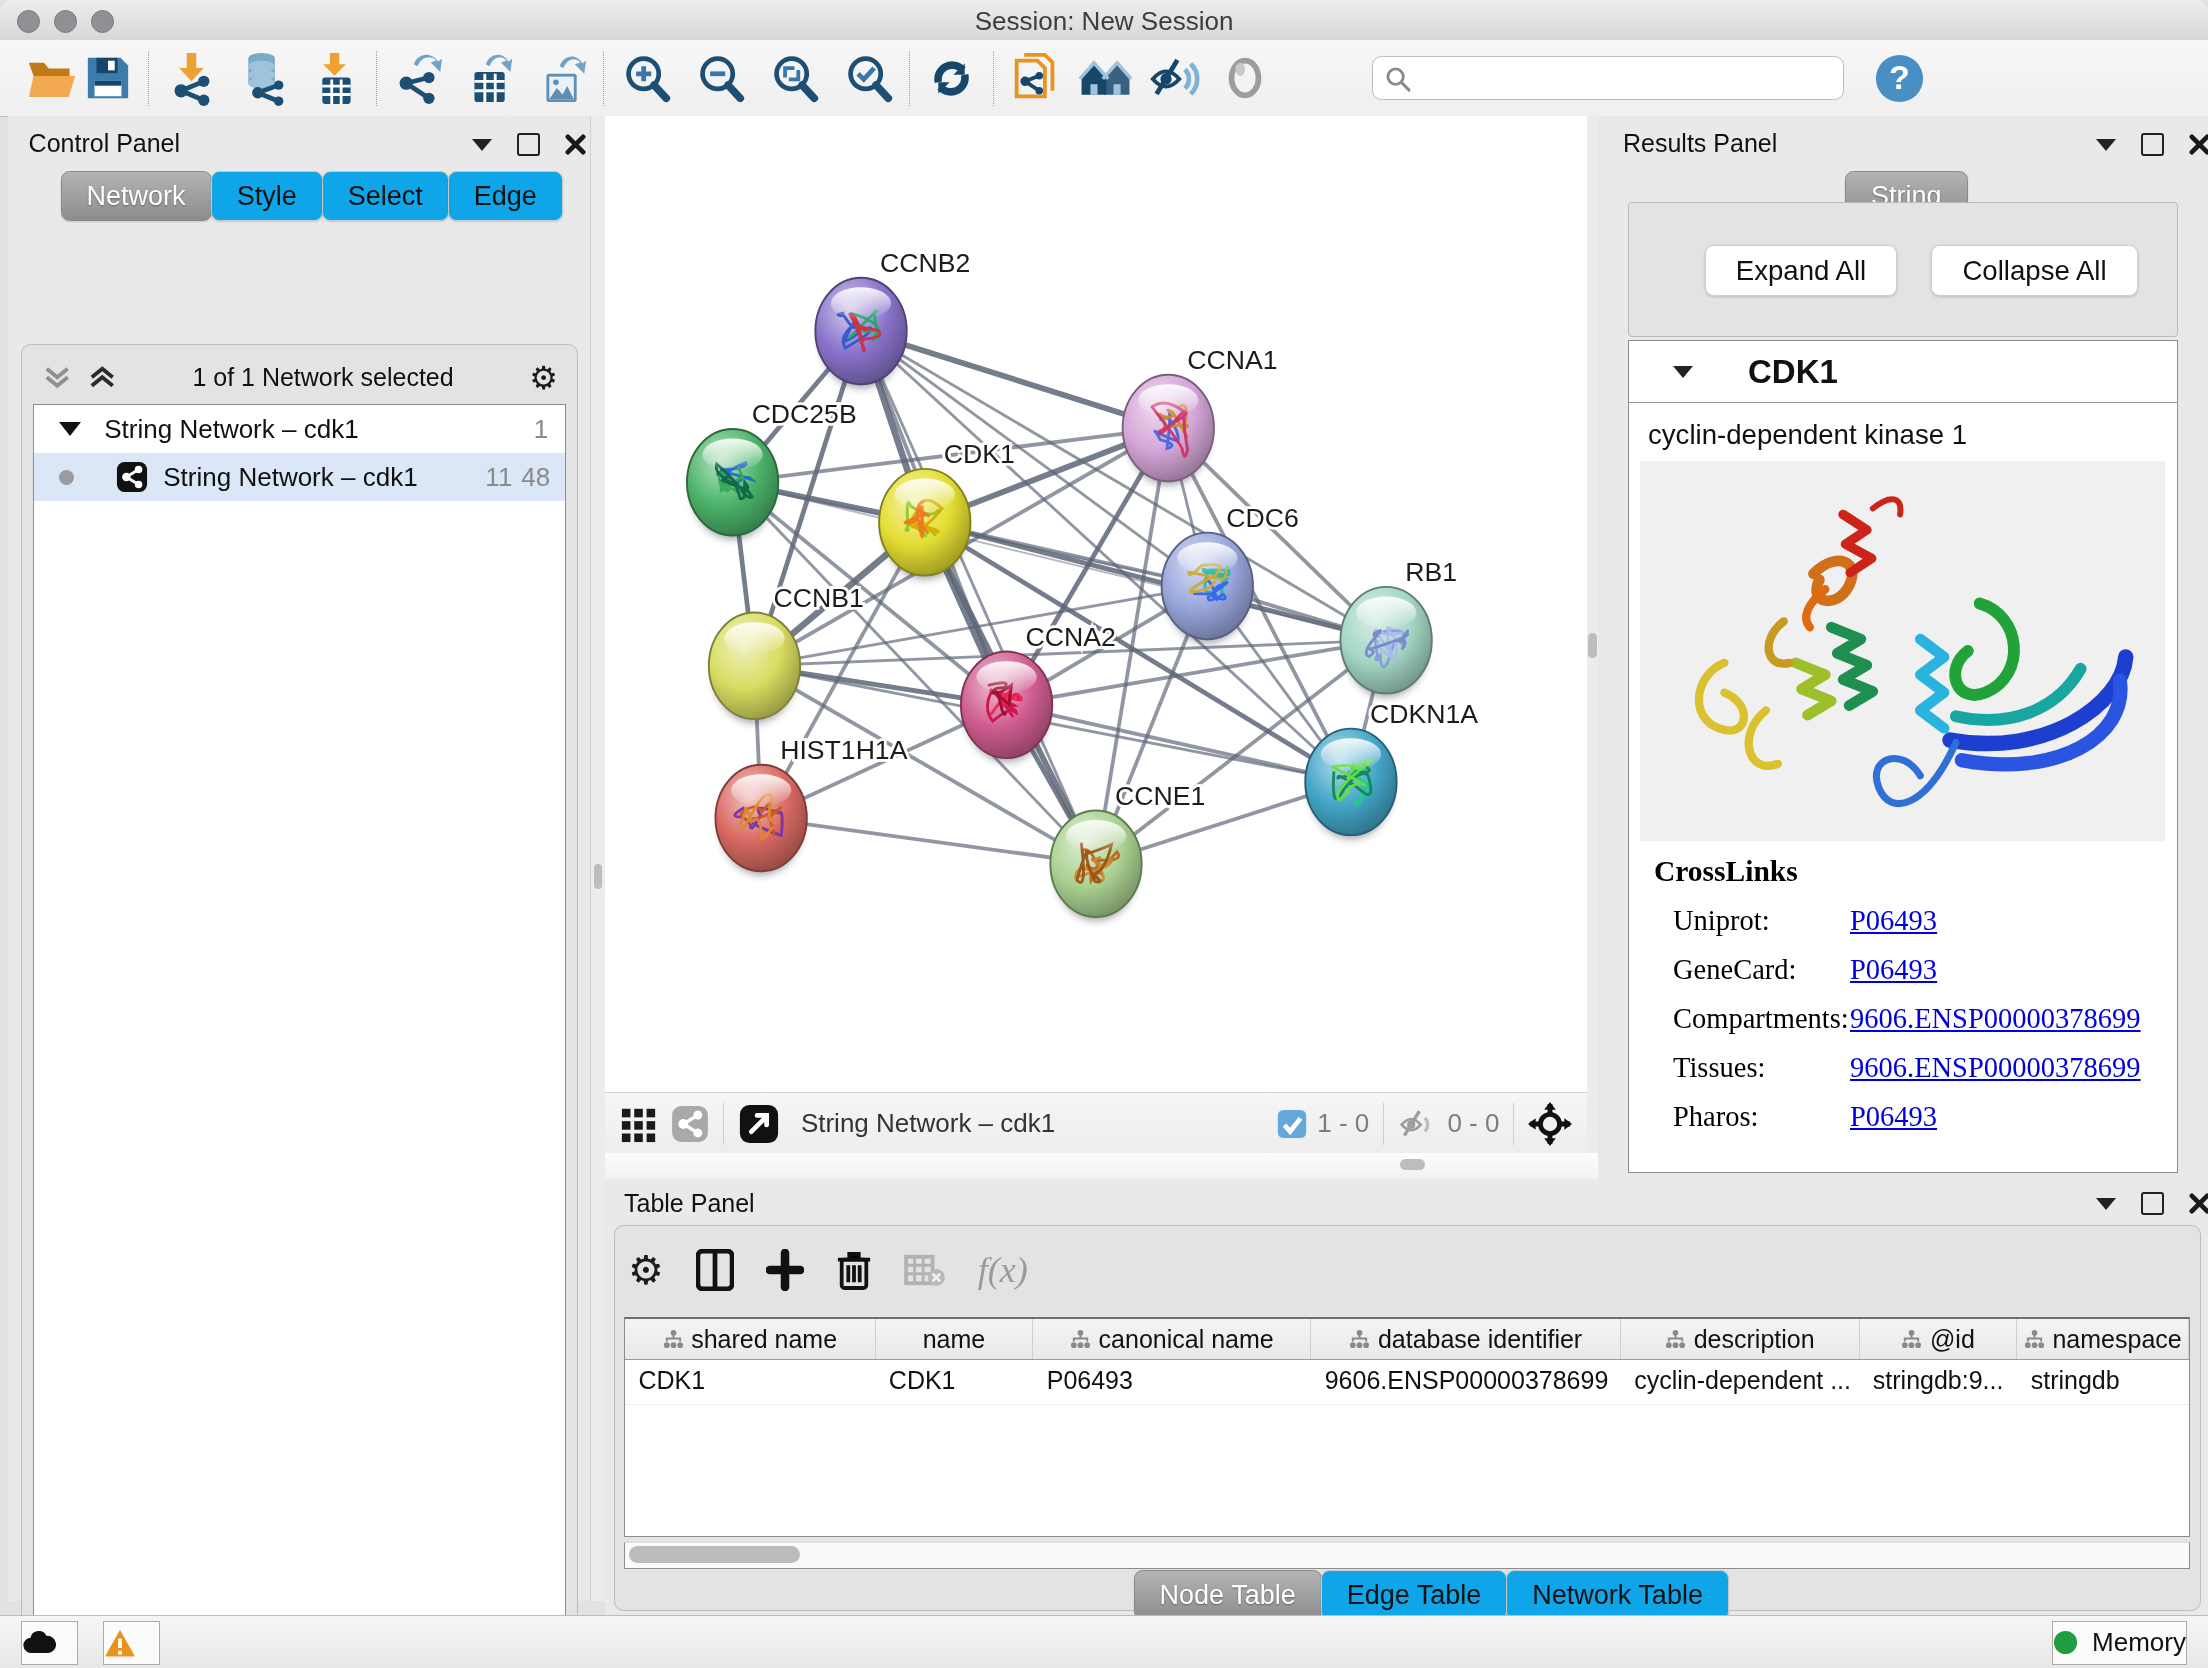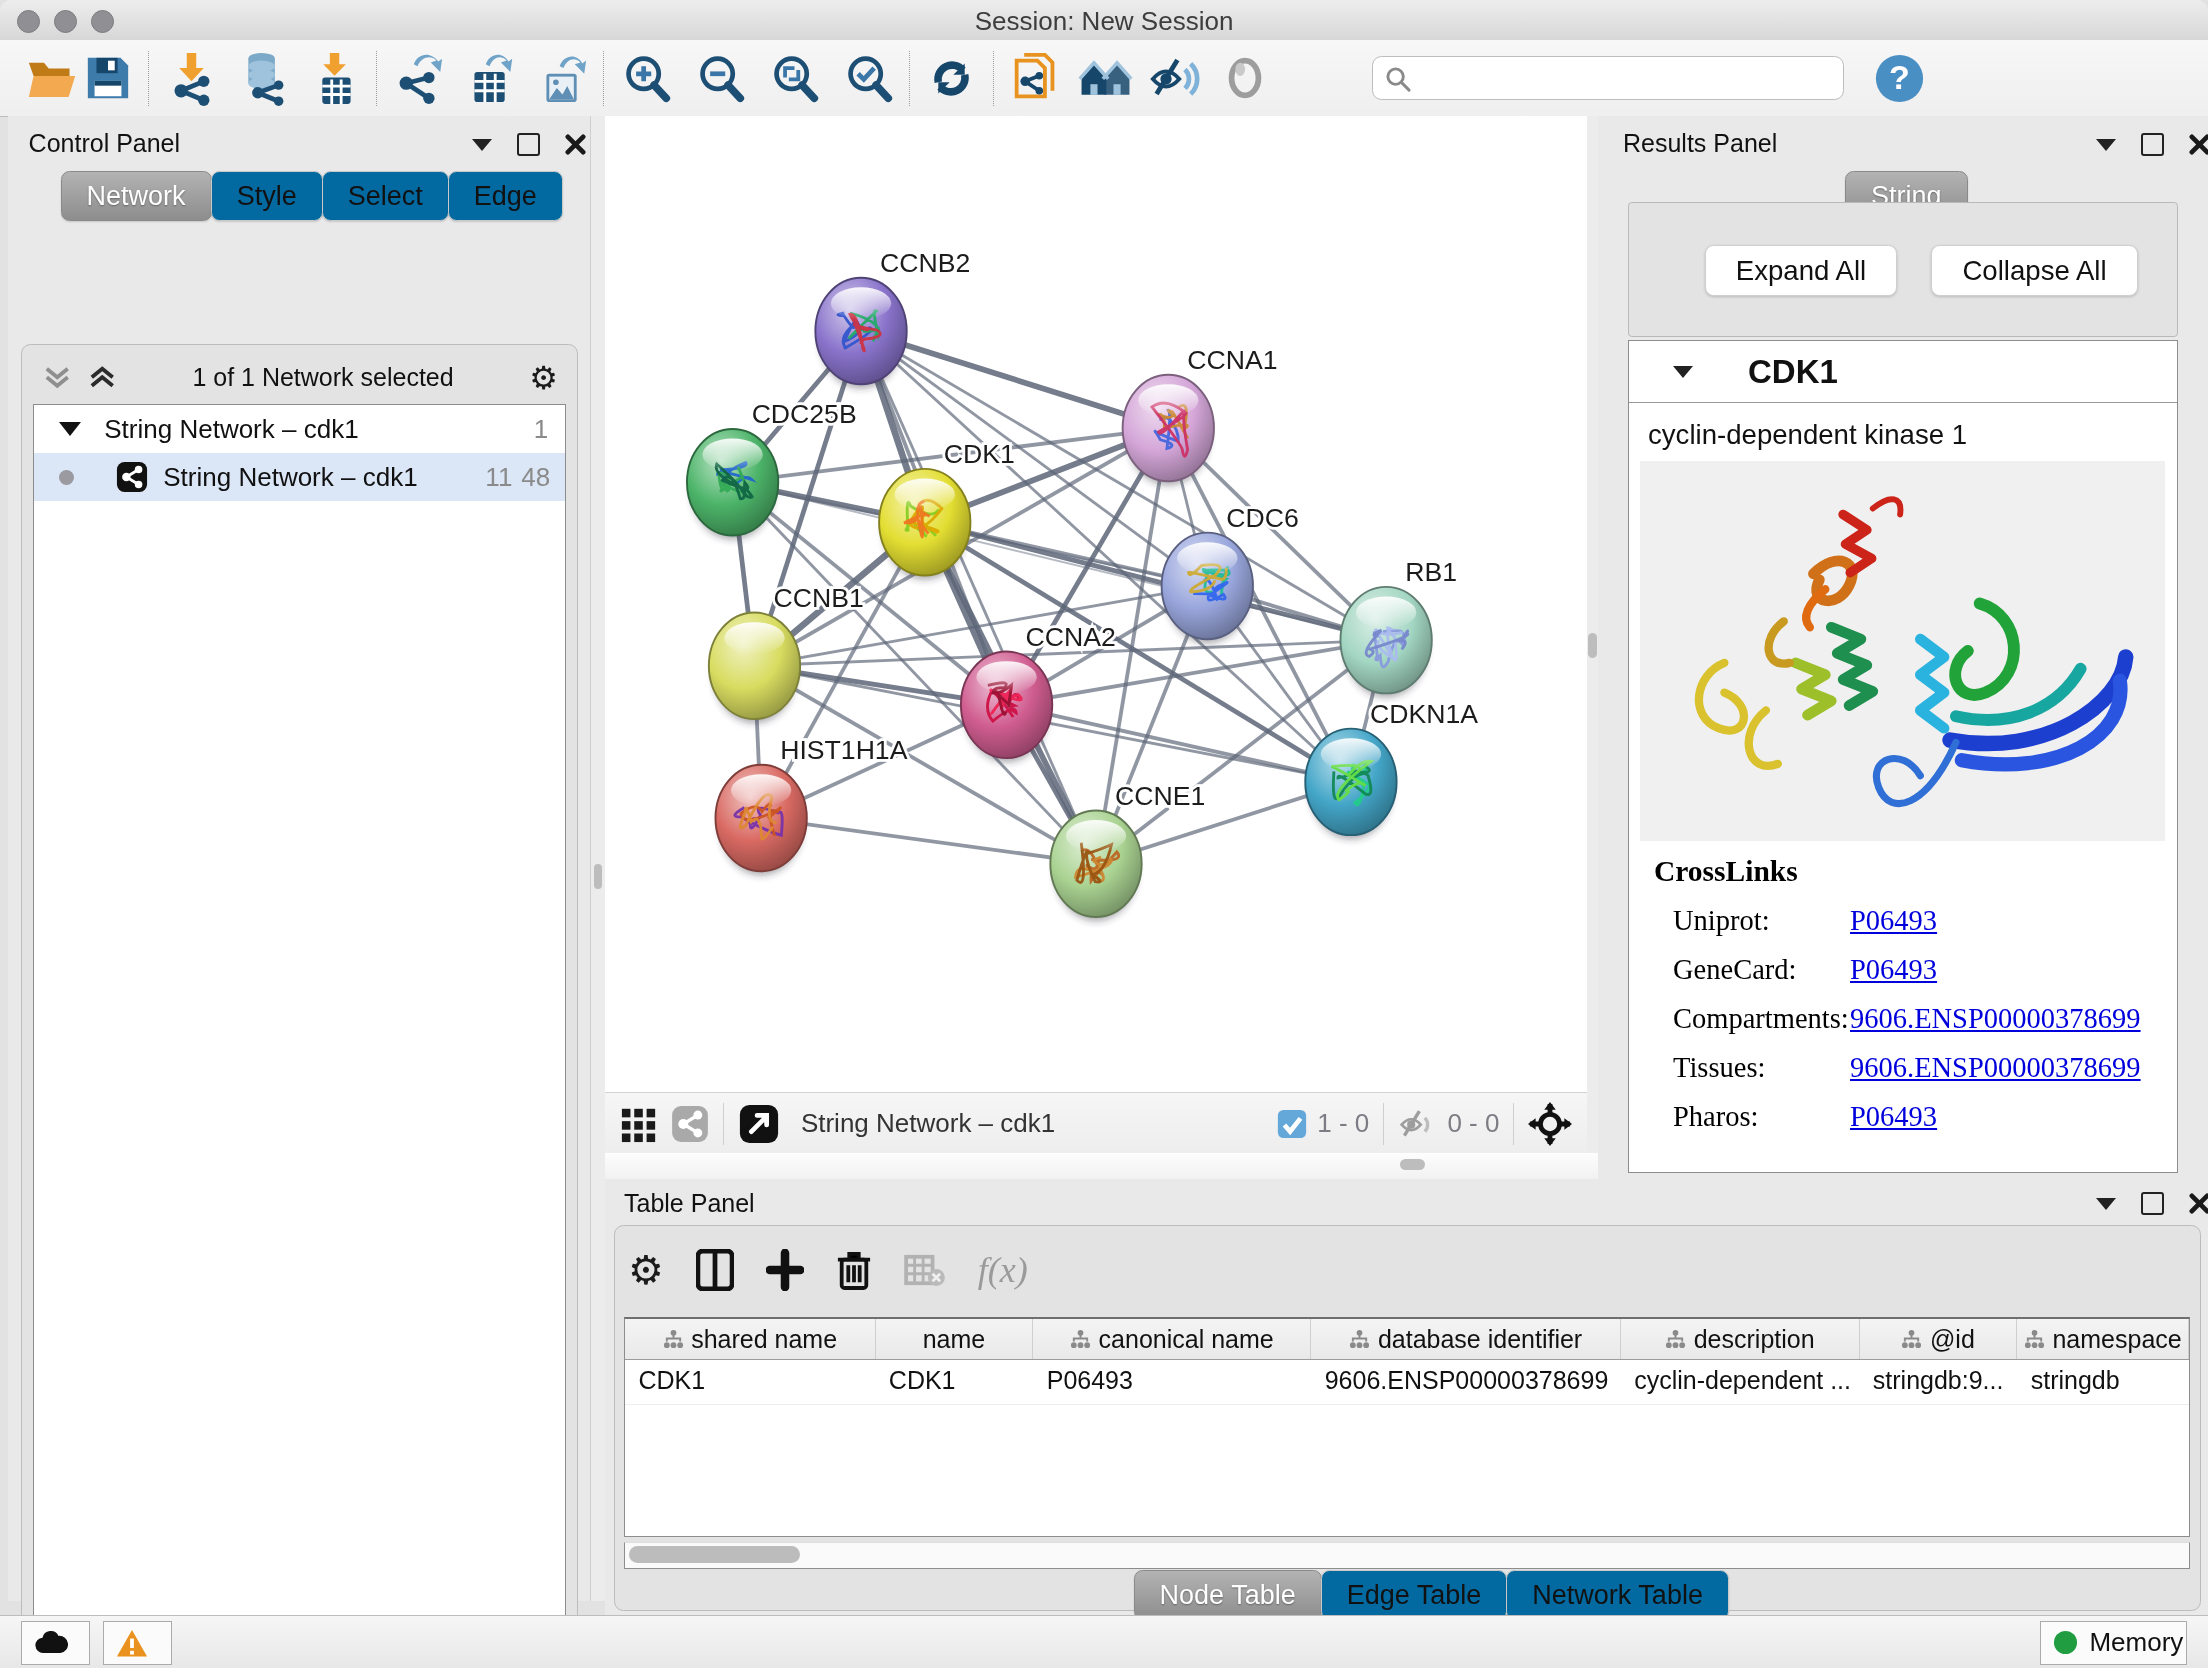--- a/index.html
+++ b/index.html
@@ -22,21 +22,21 @@
   #search-input{width:100%;height:100%;box-sizing:border-box;border:1px solid #bdbdbd;border-radius:9.5px;
     padding-left:49px;font-size:25px;background:#fff;outline:none;color:#333;}
   
   .panel-header{font-size:25px;color:#111;}
   .hdr-controls{position:absolute;display:flex;align-items:center;gap:25px;}
   .caret-down{width:0;height:0;border-left:10.5px solid transparent;border-right:10.5px solid transparent;
     border-top:12.4px solid #222;}
   .float-box{width:19px;height:19px;border:2.9px solid #222;border-radius:2.9px;}
   #control-panel{left:7.6px;top:116px;width:582px;height:1485px;background:#e9e9e9;border-right:1px solid #c4c4c4;}
   .tabrow{display:flex;}
-  .tab{height:48px;line-height:48px;padding:0 25px;font-size:27px;background:#0369a1;color:#111;
+  .tab{height:48px;line-height:48px;padding:0 25px;font-size:27px;background:#0ea5e9;color:#111;
     border:1px solid #c9c9c9;border-radius:8.6px;margin-right:-1px;text-align:center;
     box-shadow:0 1px 1.9px rgba(0,0,0,.15);}
   .tab.active{background:linear-gradient(#b3b3b3,#8d8d8d);color:#fff;text-shadow:0 1px 1.9px rgba(0,0,0,.35);
     border-color:#8a8a8a;}
   #cp-body{position:absolute;left:13.3px;top:228px;width:555px;height:1366px;background:#e3e3e3;
     border:1px solid #bcbcbc;border-radius:9.5px;}
   #cp-toolbar{position:absolute;left:0;top:9.5px;width:100%;height:46px;display:flex;align-items:center;}
   #cp-status{flex:1;text-align:center;font-size:25px;color:#111;}
   #cp-list{position:absolute;left:11.4px;top:59px;width:531px;height:1295px;background:#fff;
     border:1.9px solid #8d8d8d;}
@@ -90,21 +90,21 @@
   #trow{display:flex;height:44px;border-bottom:1px solid #eee;}
   .td{font-size:25px;color:#111;padding:5.7px 11.4px 0 13.3px;box-sizing:border-box;overflow:hidden;white-space:nowrap;}
   #tp-scroll{position:absolute;left:9.5px;top:316px;width:1564px;height:25px;background:#fafafa;
     border:1.9px solid #8d8d8d;border-top:1px solid #ddd;}
   #tp-thumb{position:absolute;left:3.8px;top:2.9px;width:171px;height:17px;background:#bcbcbc;border-radius:8.6px;}
   #tp-tabs{position:absolute;left:519px;top:344px;}
   
   #statusbar{left:0;top:1615px;width:2208px;height:53px;background:linear-gradient(#f6f6f6,#e7e7e7);
     border-top:1px solid #bdbdbd;}
   .sbtn{position:absolute;top:4.8px;height:42px;background:#fbfbfb;border:1.9px solid #ababab;
-    display:flex;align-items:center;justify-content:flex-start;padding-left:12px;}
+    display:flex;align-items:center;justify-content:space-between;}
   #memory-btn{right:21px;width:133px;gap:11.4px;font-size:26px;color:#111;}
   .netlabel{font-size:28px;fill:#1c1c1c;paint-order:stroke;stroke:#ffffff;stroke-width:6px;
     font-family:"Liberation Sans",sans-serif;}
 </style>
 </head>
 <body>
 
 <div id="titlebar" class="abs">
   <span class="traffic" style="left:17px"></span>
   <span class="traffic" style="left:54px"></span>

